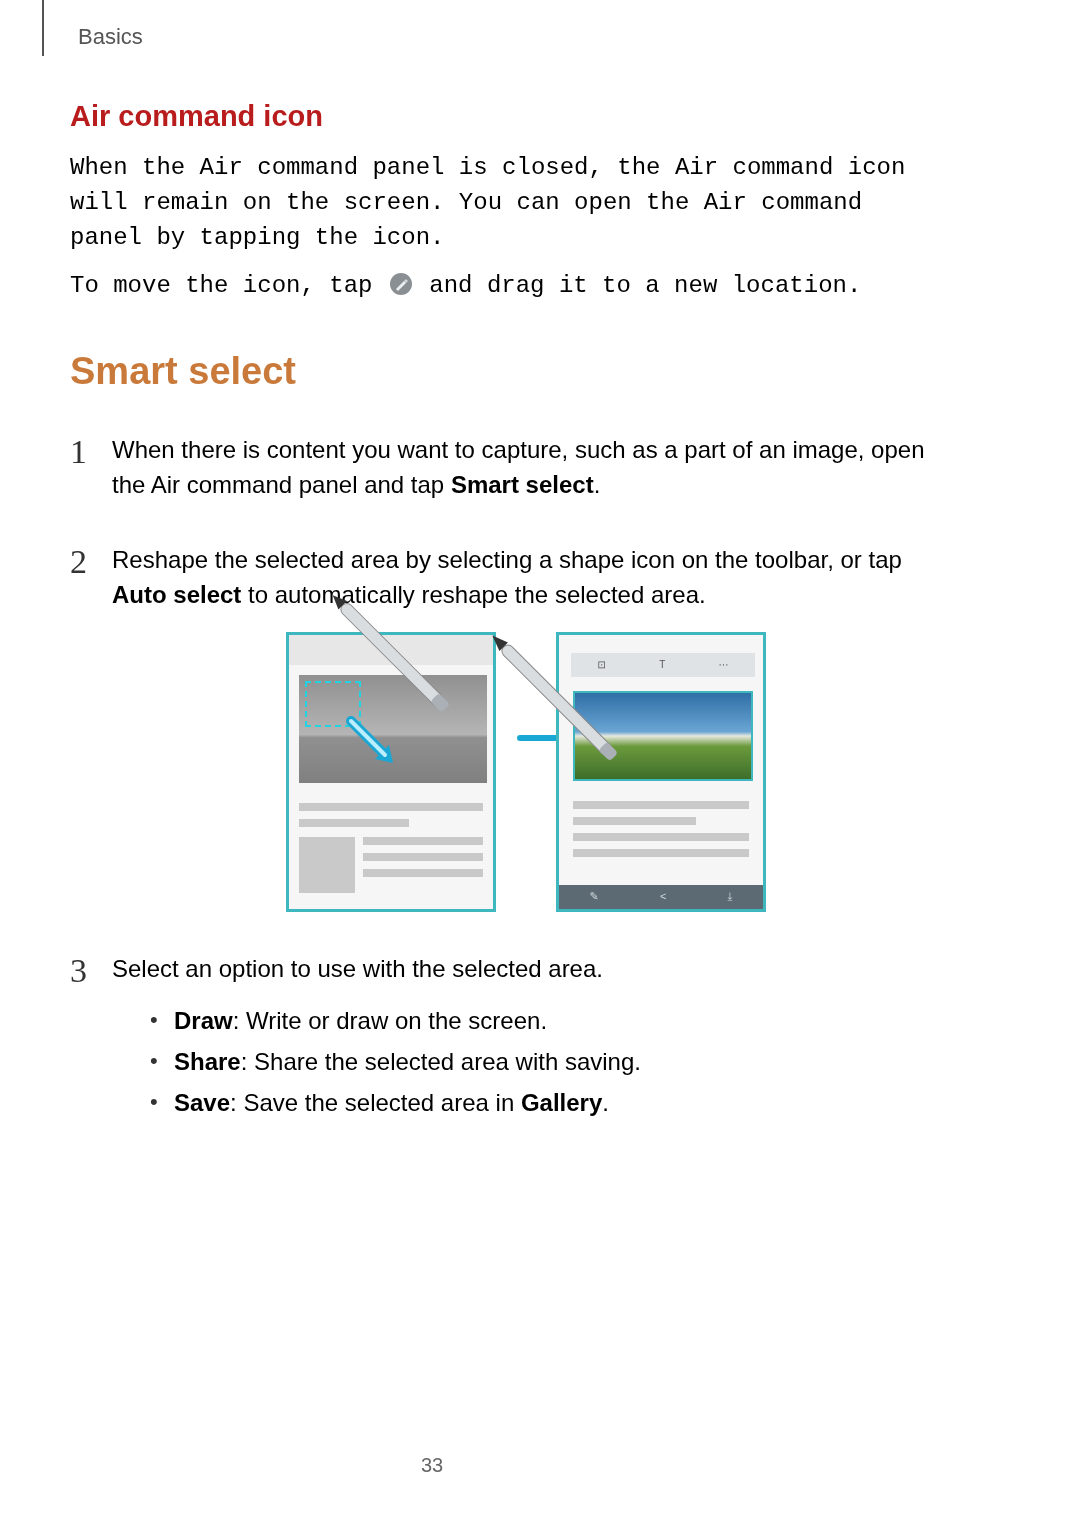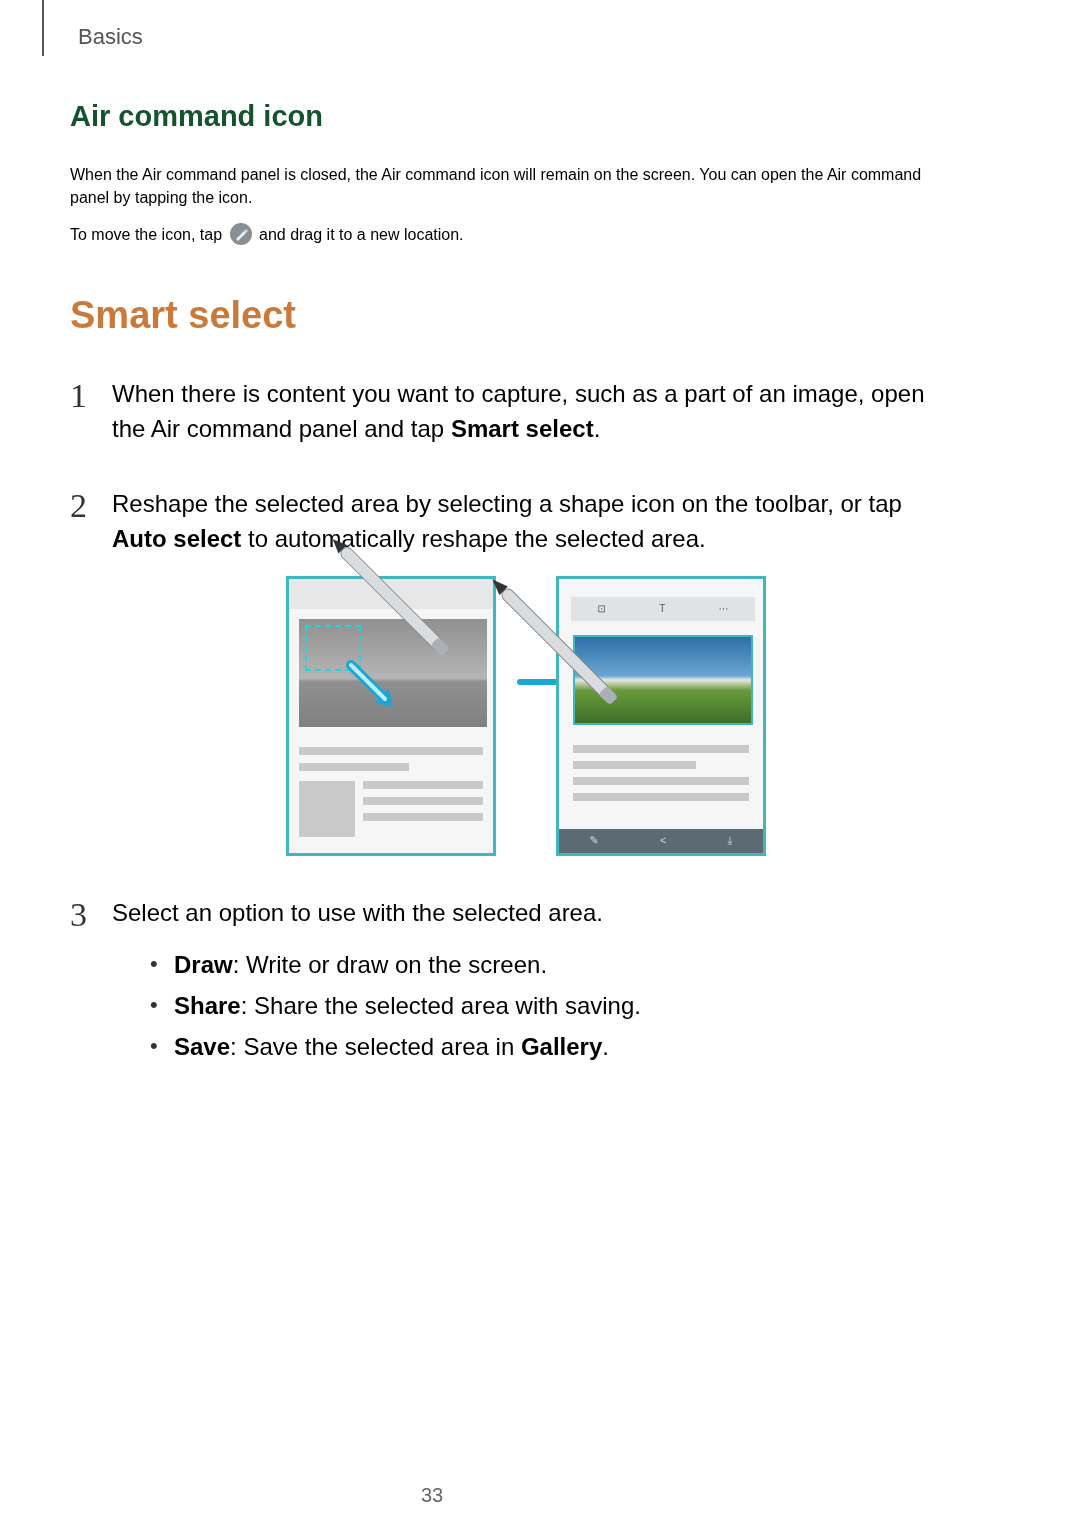--- a/index.html
+++ b/index.html
@@ -26,34 +26,35 @@
   }
   .content {
     position: absolute;
     top: 100px;
     left: 70px;
     width: 870px;
   }
   h2.subhead {
     font-size: 29px;
     font-weight: 700;
-    color: #14532d;
-    margin-bottom: 30px;
+    color: #b91c1c;
+    margin-bottom: 18px;
   }
   h2.section {
     font-size: 38px;
     font-weight: 600;
     color: #c97a3a;
     margin-top: 46px;
     margin-bottom: 20px;
   }
   p.body {
-    font-size: 16px;
+    font-size: 24px;
     line-height: 1.45;
     margin-bottom: 14px;
+    font-family: Liberation Mono, monospace;
   }
   .inline-icon {
     display: inline-block;
     vertical-align: middle;
     width: 24px;
     height: 24px;
     margin: 0 2px;
     position: relative;
     top: -2px;
   }
@@ -188,21 +189,21 @@
   ul.options li::before {
     content: "•";
     position: absolute;
     left: 0;
     top: 0;
     font-size: 22px;
     color: #333;
   }
   .page-num {
     position: absolute;
-    bottom: 20px;
+    bottom: 50px;
     left: 0;
     width: 864px;
     text-align: center;
     font-size: 20px;
     color: #666;
   }
 </style>
 </head>
 <body>
 

